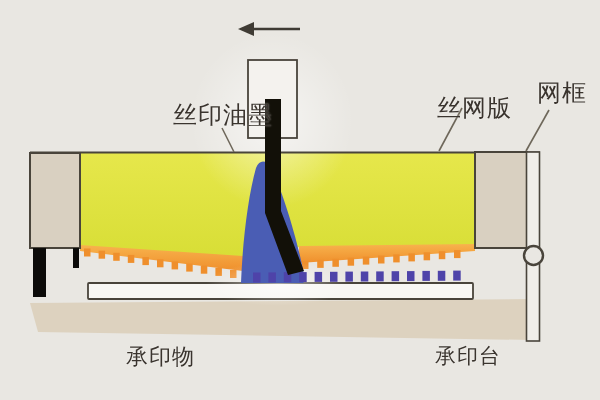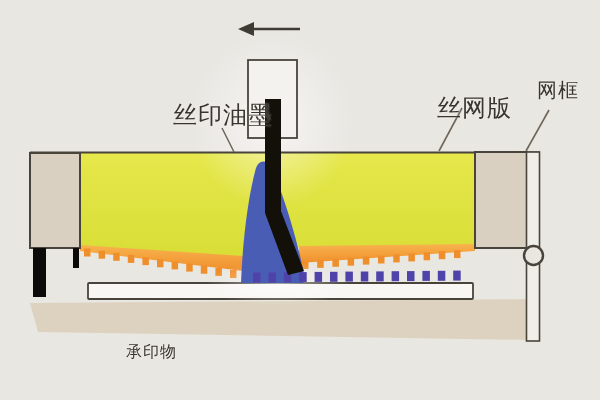--- a/index.html
+++ b/index.html
@@ -131,15 +131,16 @@
       <polygon points="238,29 254,22 254,36" class="fill-arrowhead"></polygon>
     </g>
 
     <line x1="222" y1="128" x2="234" y2="152" class="stroke-leader"></line>
     <line x1="462" y1="108" x2="439" y2="151" class="stroke-leader"></line>
     <line x1="549" y1="110" x2="526" y2="151" class="stroke-leader"></line>
   </svg>
 
   <div class="diagram-label" style="left:173px;top:99px;font-size:24px;">丝印油墨</div>
   <div class="diagram-label" style="left:437px;top:64px;font-size:24px;margin-top:28px;">丝网版</div>
-  <div class="diagram-label" style="left:537px;top:77px;font-size:20px;">网框</div>
-  <div class="diagram-label" style="left:126px;top:342px;font-size:16px;">承印物</div>
+  <div class="diagram-label" style="left:537px;top:77px;font-size:24px;">网框</div>
+  <div class="diagram-label" style="left:126px;top:342px;font-size:22px;">承印物</div>
+  <div class="diagram-label" style="left:435px;top:342px;font-size:21px;">承印台</div>
 </div>
 
 </body></html>

